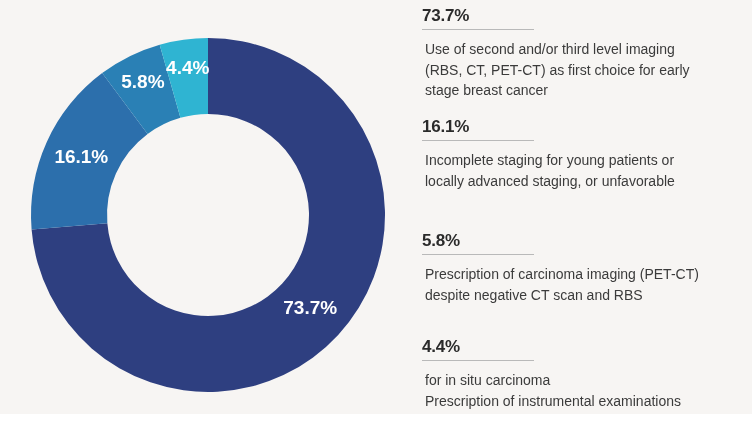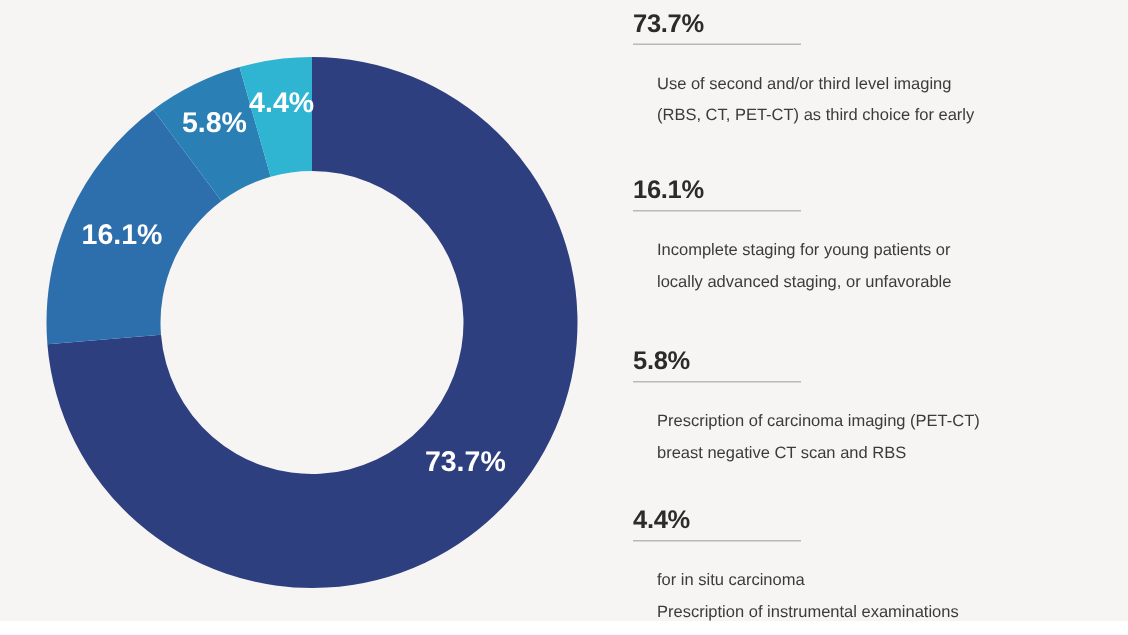--- a/index.html
+++ b/index.html
@@ -85,24 +85,24 @@
     padding: 0 0 3px 0;
     display: inline-block;
   }
   .legend-rule {
     width: 112px;
     height: 1px;
     background: #b9b9b9;
     margin: 0 0 9px 0;
   }
   .legend-desc {
-    font-size: 11px;
+    font-size: 14px;
     color: #3b3b3b;
     line-height: 20.5px;
-    margin: 16px;
+    margin: 3px;
     max-width: 318px;
   }
   .legend-desc .ln { display: block; white-space: pre; }
 </style>
 </head>
 <body>
 
 <div id="page">
 
   <div id="donut-wrap">
@@ -122,39 +122,40 @@
     </svg>
   </div>
 
   <div id="legend">
 
     <div class="legend-item i0">
       <div class="legend-pct">73.7%</div>
       <div class="legend-rule"></div>
       <div class="legend-desc">
         <span class="ln">Use of second and/or third level imaging</span>
-        <span class="ln">(RBS, CT, PET-CT) as third choice for early</span>
+        <span class="ln">(RBS, CT, PET-CT) as first choice for early</span>
+        <span class="ln">stage breast cancer</span>
       </div>
     </div>
 
     <div class="legend-item i1">
       <div class="legend-pct">16.1%</div>
       <div class="legend-rule"></div>
       <div class="legend-desc">
         <span class="ln">Incomplete staging for young patients or</span>
         <span class="ln">locally advanced staging, or unfavorable</span>
       </div>
     </div>
 
     <div class="legend-item i2">
       <div class="legend-pct">5.8%</div>
       <div class="legend-rule"></div>
       <div class="legend-desc">
         <span class="ln">Prescription of carcinoma imaging (PET-CT)</span>
-        <span class="ln">breast negative CT scan and RBS</span>
+        <span class="ln">despite negative CT scan and RBS</span>
       </div>
     </div>
 
     <div class="legend-item i3">
       <div class="legend-pct">4.4%</div>
       <div class="legend-rule"></div>
       <div class="legend-desc">
         <span class="ln">for in situ carcinoma</span>
         <span class="ln">Prescription of instrumental examinations</span>
       </div>

